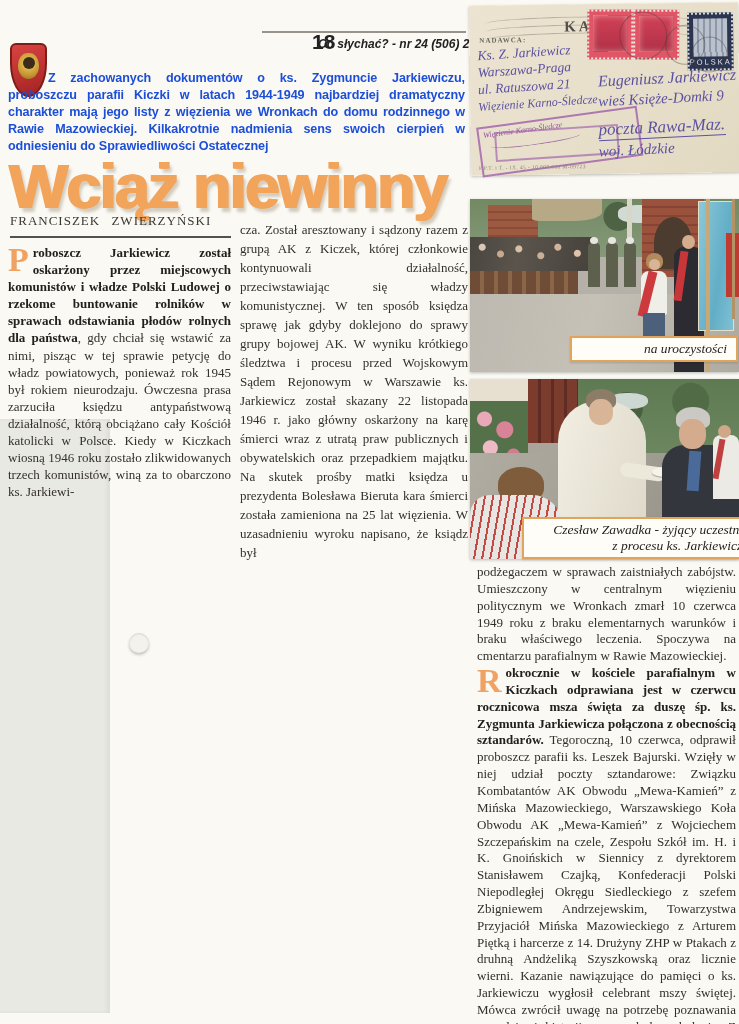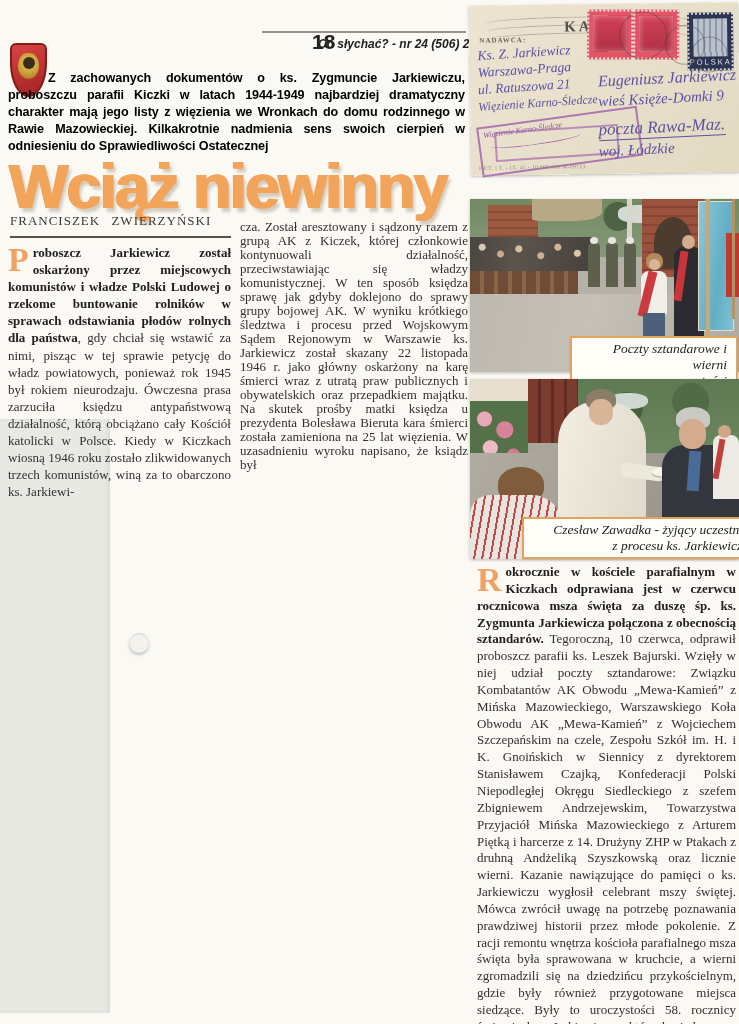--- a/index.html
+++ b/index.html
@@ -26,34 +26,34 @@
                font-weight:bold;font-size:21px;color:#ef9b40;letter-spacing:0.5px;}
   #crest{left:10px;top:43px;width:37px;height:54px;background:linear-gradient(160deg,#d94343,#a32222);
          border:2px solid #7c1d18;border-radius:6px 6px 50% 50%/6px 6px 62% 62%;box-sizing:border-box;}
   #crestGold{position:absolute;left:6px;top:8px;width:21px;height:26px;border-radius:45% 45% 50% 50%;
          background:radial-gradient(circle at 50% 40%,#f0cd62,#c89a33 60%,#8f6a1e);}
   #crestDark{position:absolute;left:11px;top:12px;width:12px;height:12px;border-radius:50%;
          background:#3a2c18;}
 
   
   #lead{left:8px;top:70px;width:457px;margin:0;font-family:"Liberation Sans",sans-serif;
-        font-weight:bold;font-size:12.6px;line-height:17px;text-align:justify;color:#000000;
+        font-weight:bold;font-size:12.6px;line-height:17px;text-align:justify;color:#1d4ed8;
         text-indent:40px;letter-spacing:-0.1px;}
   #title{left:2px;top:143px;margin:7px;font-family:"Liberation Sans",sans-serif;font-weight:900;
          font-size:63px;letter-spacing:-2px;color:#f2a45b;
          text-shadow:1px 0 #f2a45b,-1px 0 #f2a45b,3px 4px 3px rgba(110,85,45,0.28);}
   #author{left:10px;top:213px;font-size:13px;letter-spacing:1px;word-spacing:7px;color:#39.3;
           color:#3a3833;}
   #authorRule{left:10px;top:236px;width:221px;height:2px;background:#55514b;}
 
   
   .col{margin:0;font-size:13px;text-align:justify;color:#33302c;}
   .col p{margin:0;}
   #col1{left:8px;top:244px;width:223px;line-height:17.1px;}
-  #col2{left:240px;top:220px;width:228px;line-height:14px;}
+  #col2{left:240px;top:220px;width:228px;line-height:19px;}
   #col3{left:477px;top:564px;width:259px;line-height:16.85px;}
   .dropcap{float:left;font-weight:bold;font-size:34px;line-height:28px;padding:2px 4px 0 0;
            color:#f0a263;}
   b{color:#23211e;}
 
   
   .caption{background:#fefdf8;border:2px solid #e2a35b;padding:3px 9px;font-style:italic;
            font-size:13.5px;line-height:1.2;color:#1f1e1c;box-shadow:0 1px 2px rgba(0,0,0,0.15);}
   .caption span{display:block;}
   #capPostcard{left:625px;top:154px;font-size:14.5px;}
@@ -260,21 +260,20 @@
     <div class="p1jeans abs"></div>
     <div class="p1manSuit abs"></div>
     <div class="p1manHead abs"></div>
     <div class="p1manSash abs"></div>
     <div class="p1flagBlue abs"></div>
     <div class="p1flagRed abs"></div>
     <div class="p1pole1 abs"></div>
     <div class="p1pole2 abs"></div>
   </div>
   <div id="cap1" class="caption abs">
-    <span>Poczty sztandarowe i wierni</span>
     <span>na uroczystości</span>
   </div>
 
   <div id="photo2" class="abs">
     <div class="p2wall abs"></div>
     <div class="p2door abs"></div>
     <div class="p2foliage abs"></div>
     <div class="p2sky abs"></div>
     <div class="p2flowers abs"></div>
     <div class="p2pave abs"></div>
@@ -292,16 +291,17 @@
     <div class="p2bgman abs"></div>
     <div class="p2bgmanHead abs"></div>
     <div class="p2bgmanSash abs"></div>
   </div>
   <div id="cap2" class="caption abs">
     <span>Czesław Zawadka - żyjący uczestnik</span>
     <span>z procesu ks. Jarkiewicza</span>
   </div>
 
   <div id="col3" class="col abs">
+    <p>podżegaczem w sprawach zaistniałych zabójstw. Umieszczony w centralnym więzieniu politycznym we Wronkach zmarł 10 czerwca 1949 roku z braku elementarnych warunków i braku właściwego leczenia. Spoczywa na cmentarzu parafialnym w Rawie Mazowieckiej.</p>
     <p><span class="dropcap">R</span><b>okrocznie w kościele parafialnym w Kiczkach odprawiana jest w czerwcu rocznicowa msza święta za duszę śp. ks. Zygmunta Jarkiewicza połączona z obecnością sztandarów.</b><span> Tegoroczną, 10 czerwca, odprawił proboszcz parafii ks. Leszek Bajurski. Wzięły w niej udział poczty sztandarowe: Związku Kombatantów AK Obwodu „Mewa-Kamień” z Mińska Mazowieckiego, Warszawskiego Koła Obwodu AK „Mewa-Kamień” z Wojciechem Szczepańskim na czele, Zespołu Szkół im. H. i K. Gnoińskich w Siennicy z dyrektorem Stanisławem Czajką, Konfederacji Polski Niepodległej Okręgu Siedleckiego z szefem Zbigniewem Andrzejewskim, Towarzystwa Przyjaciół Mińska Mazowieckiego z Arturem Piętką i harcerze z 14. Drużyny ZHP w Ptakach z druhną Andżeliką Szyszkowską oraz licznie wierni. Kazanie nawiązujące do pamięci o ks. Jarkiewiczu wygłosił celebrant mszy świętej. Mówca zwrócił uwagę na potrzebę poznawania prawdziwej historii przez młode pokolenie. Z racji remontu wnętrza kościoła parafialnego msza święta była sprawowana w kruchcie, a wierni zgromadzili się na dziedzińcu przykościelnym, gdzie były również przygotowane miejsca siedzące. Były to uroczystości 58. rocznicy śmierci ks. Jarkiewicza, których jednym z głównych organizatorów był niżej podpisany.</span></p>
   </div>
 
 </div>
 
 </body></html>

